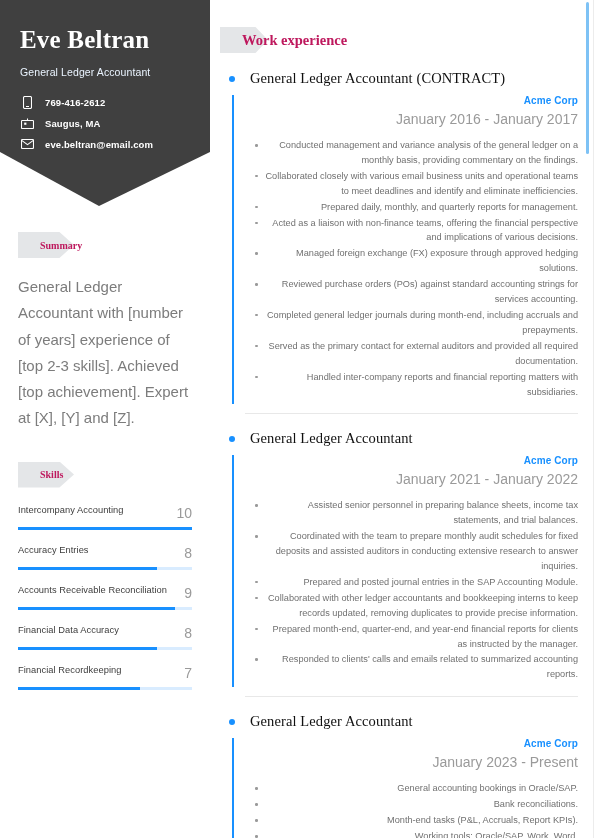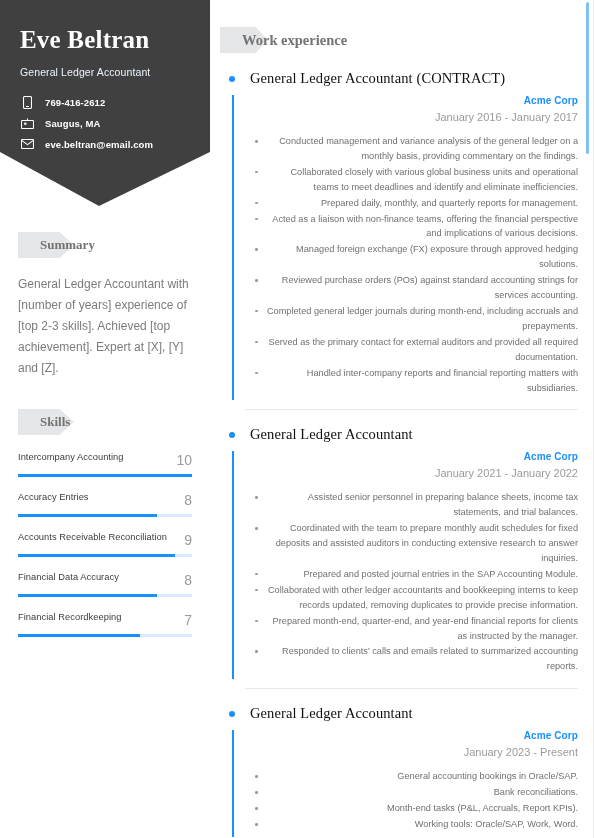--- a/index.html
+++ b/index.html
@@ -92,33 +92,33 @@
     position: absolute;
     left: 0; top: 0;
     height: 26px;
     background: #e4e6e8;
     clip-path: polygon(0 0, 74% 0, 100% 50%, 74% 100%, 0 100%);
   }
   .sec-head .tag-txt {
     position: relative;
     font-family: "Liberation Serif", serif;
     font-weight: bold;
-    color: #737373;
+    color: #be185d;
     white-space: nowrap;
   }
 
   .sidebar-body { padding: 0 18px; }
 
   .sec-head.side { margin-top: 26px; }
   .sec-head.side .tag { width: 56px; }
-  .sec-head.side .tag-txt { font-size: 13px; padding-left: 22px; }
+  .sec-head.side .tag-txt { font-size: 10px; padding-left: 22px; }
 
   .summary-text {
     margin-top: 16px;
-    font-size: 12px;
+    font-size: 15px;
     line-height: 1.75;
     color: #7c7c7c;
   }
 
   .sec-head.skills-head { margin-top: 30px; }
 
   .skills { margin-top: 17px; }
 
   .skill { margin-bottom: 15px; }
 
@@ -195,21 +195,21 @@
   }
 
   .company {
     font-size: 10px;
     font-weight: bold;
     color: #1890ff;
     letter-spacing: 0.1px;
   }
   .dates {
     margin-top: 5px;
-    font-size: 11px;
+    font-size: 14px;
     color: #9a9a9a;
   }
 
   ul.duties {
     margin-top: 11px;
     padding-left: 18px;
     list-style: none;
   }
   ul.duties li {
     position: relative;
@@ -387,21 +387,21 @@
     <div class="entry">
       <div class="entry-title-row">
         <span class="entry-dot"></span>
         <span class="entry-title">General Ledger Accountant (CONTRACT)</span>
       </div>
       <div class="entry-body">
         <div class="company">Acme Corp</div>
         <div class="dates">January 2016 - January 2017</div>
         <ul class="duties">
           <li>Conducted management and variance analysis of the general ledger on a monthly basis, providing commentary on the findings.</li>
-          <li>Collaborated closely with various global business units and operational teams to meet deadlines and identify and eliminate inefficiencies.</li>
+          <li>Collaborated closely with various email business units and operational teams to meet deadlines and identify and eliminate inefficiencies.</li>
           <li>Prepared daily, monthly, and quarterly reports for management.</li>
           <li>Acted as a liaison with non-finance teams, offering the financial perspective and implications of various decisions.</li>
           <li>Managed foreign exchange (FX) exposure through approved hedging solutions.</li>
           <li>Reviewed purchase orders (POs) against standard accounting strings for services accounting.</li>
           <li>Completed general ledger journals during month-end, including accruals and prepayments.</li>
           <li>Served as the primary contact for external auditors and provided all required documentation.</li>
           <li>Handled inter-company reports and financial reporting matters with subsidiaries.</li>
         </ul>
       </div>
       <div class="divider"></div>

